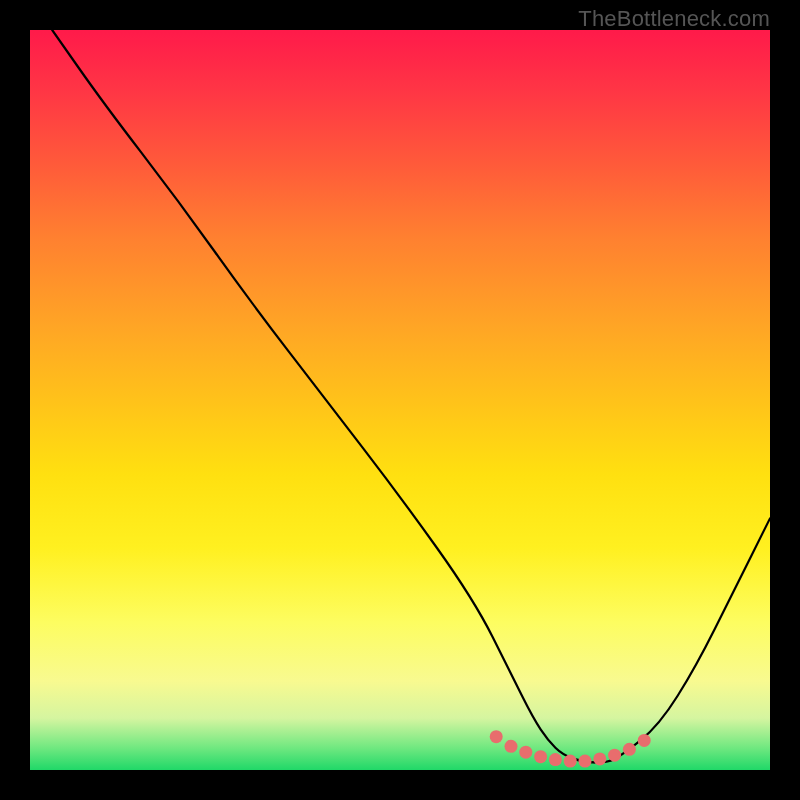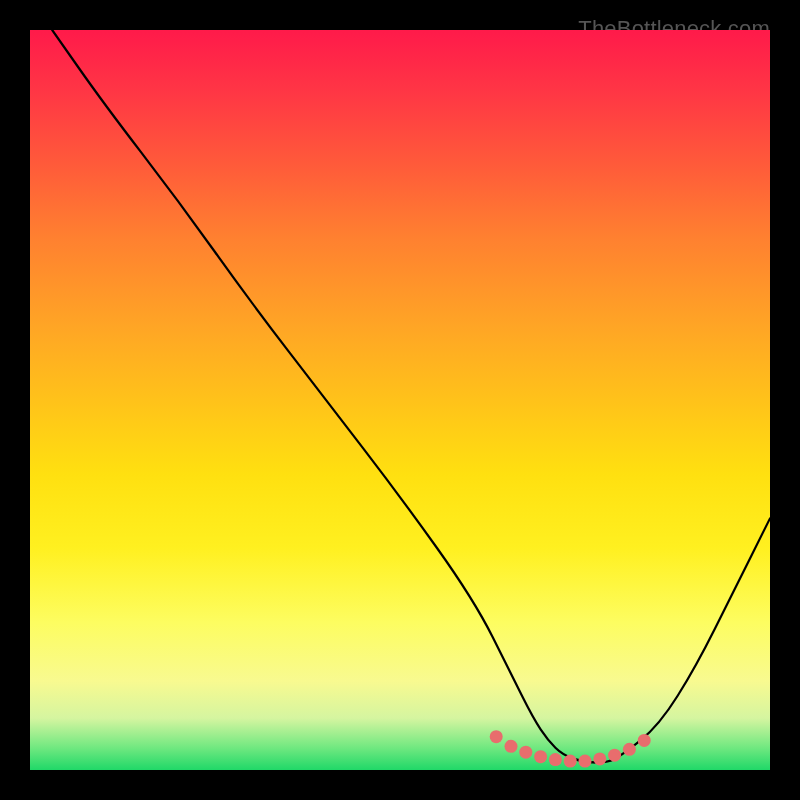--- a/index.html
+++ b/index.html
@@ -34,21 +34,21 @@
       #fff020 70%,
       #fdfd60 80%,
       #f8fa90 88%,
       #d5f5a0 93%,
       #70e880 97%,
       #20d868 100%
     );
   }
   .watermark {
     position: absolute;
-    top: 16px;
+    top: 6px;
     right: 30px;
     color: #555;
     font-size: 22px;
     font-weight: 400;
     letter-spacing: 0.2px;
   }
   svg.curve {
     position: absolute;
     left: 0;
     top: 0;

